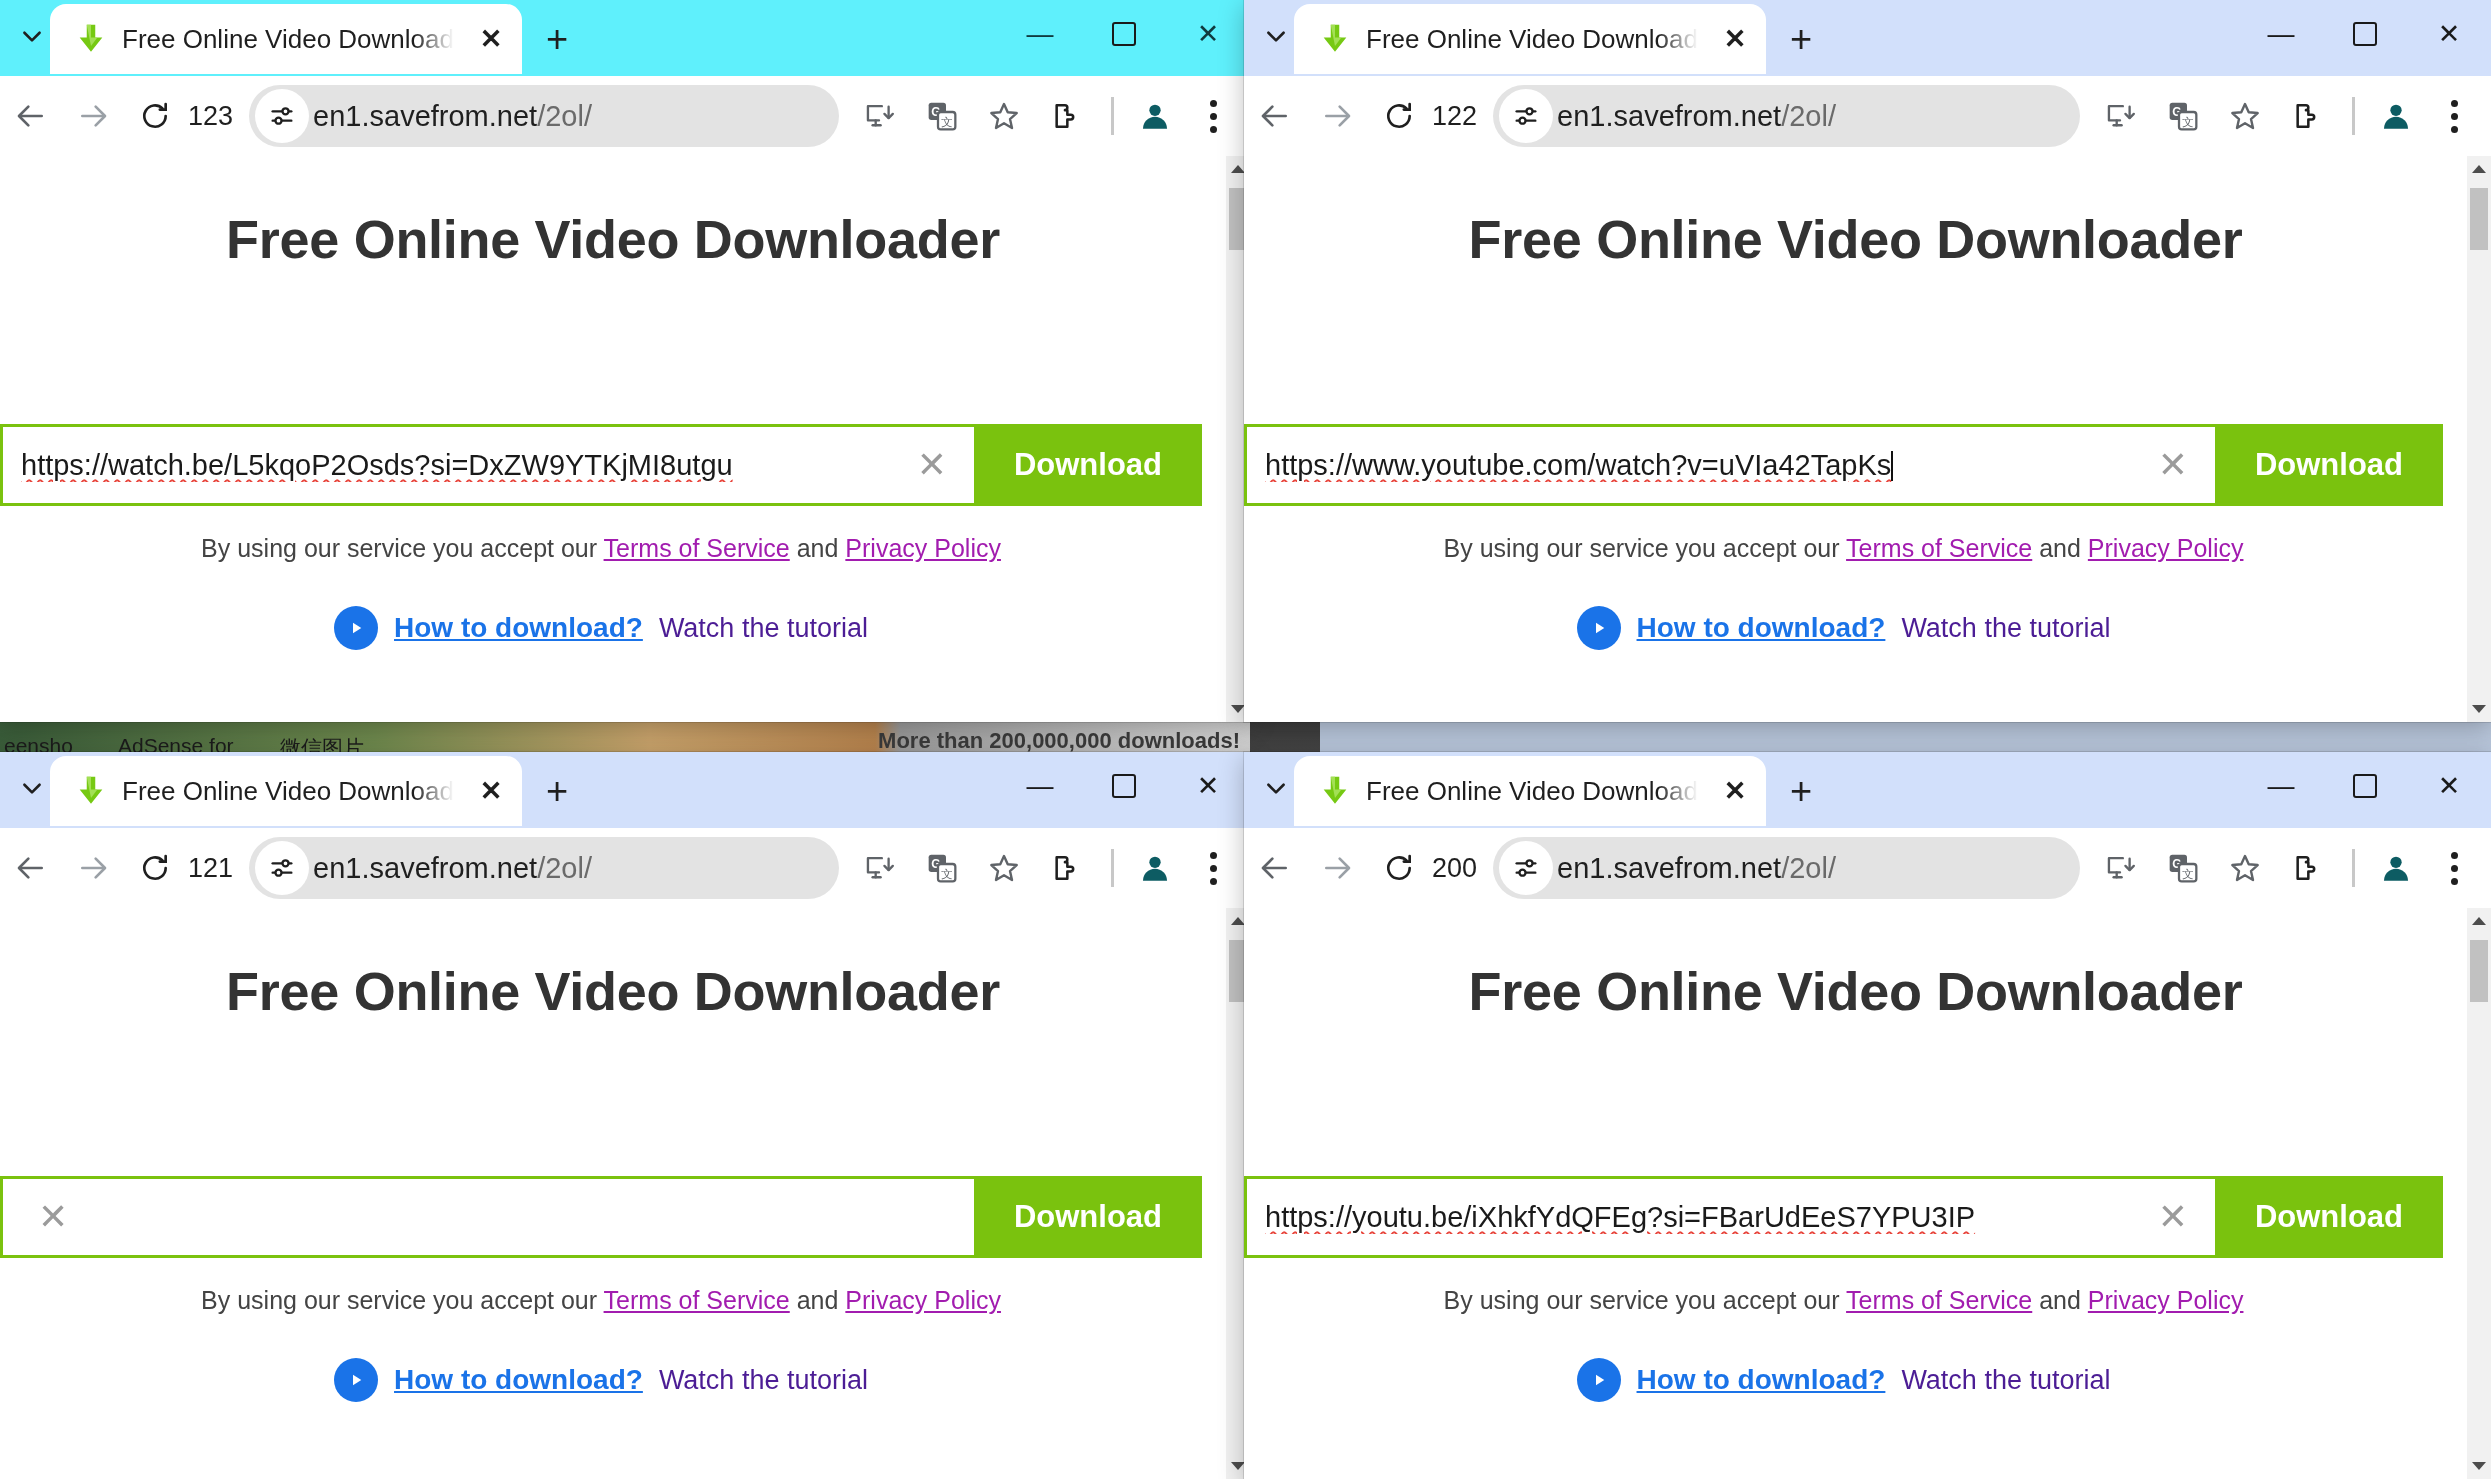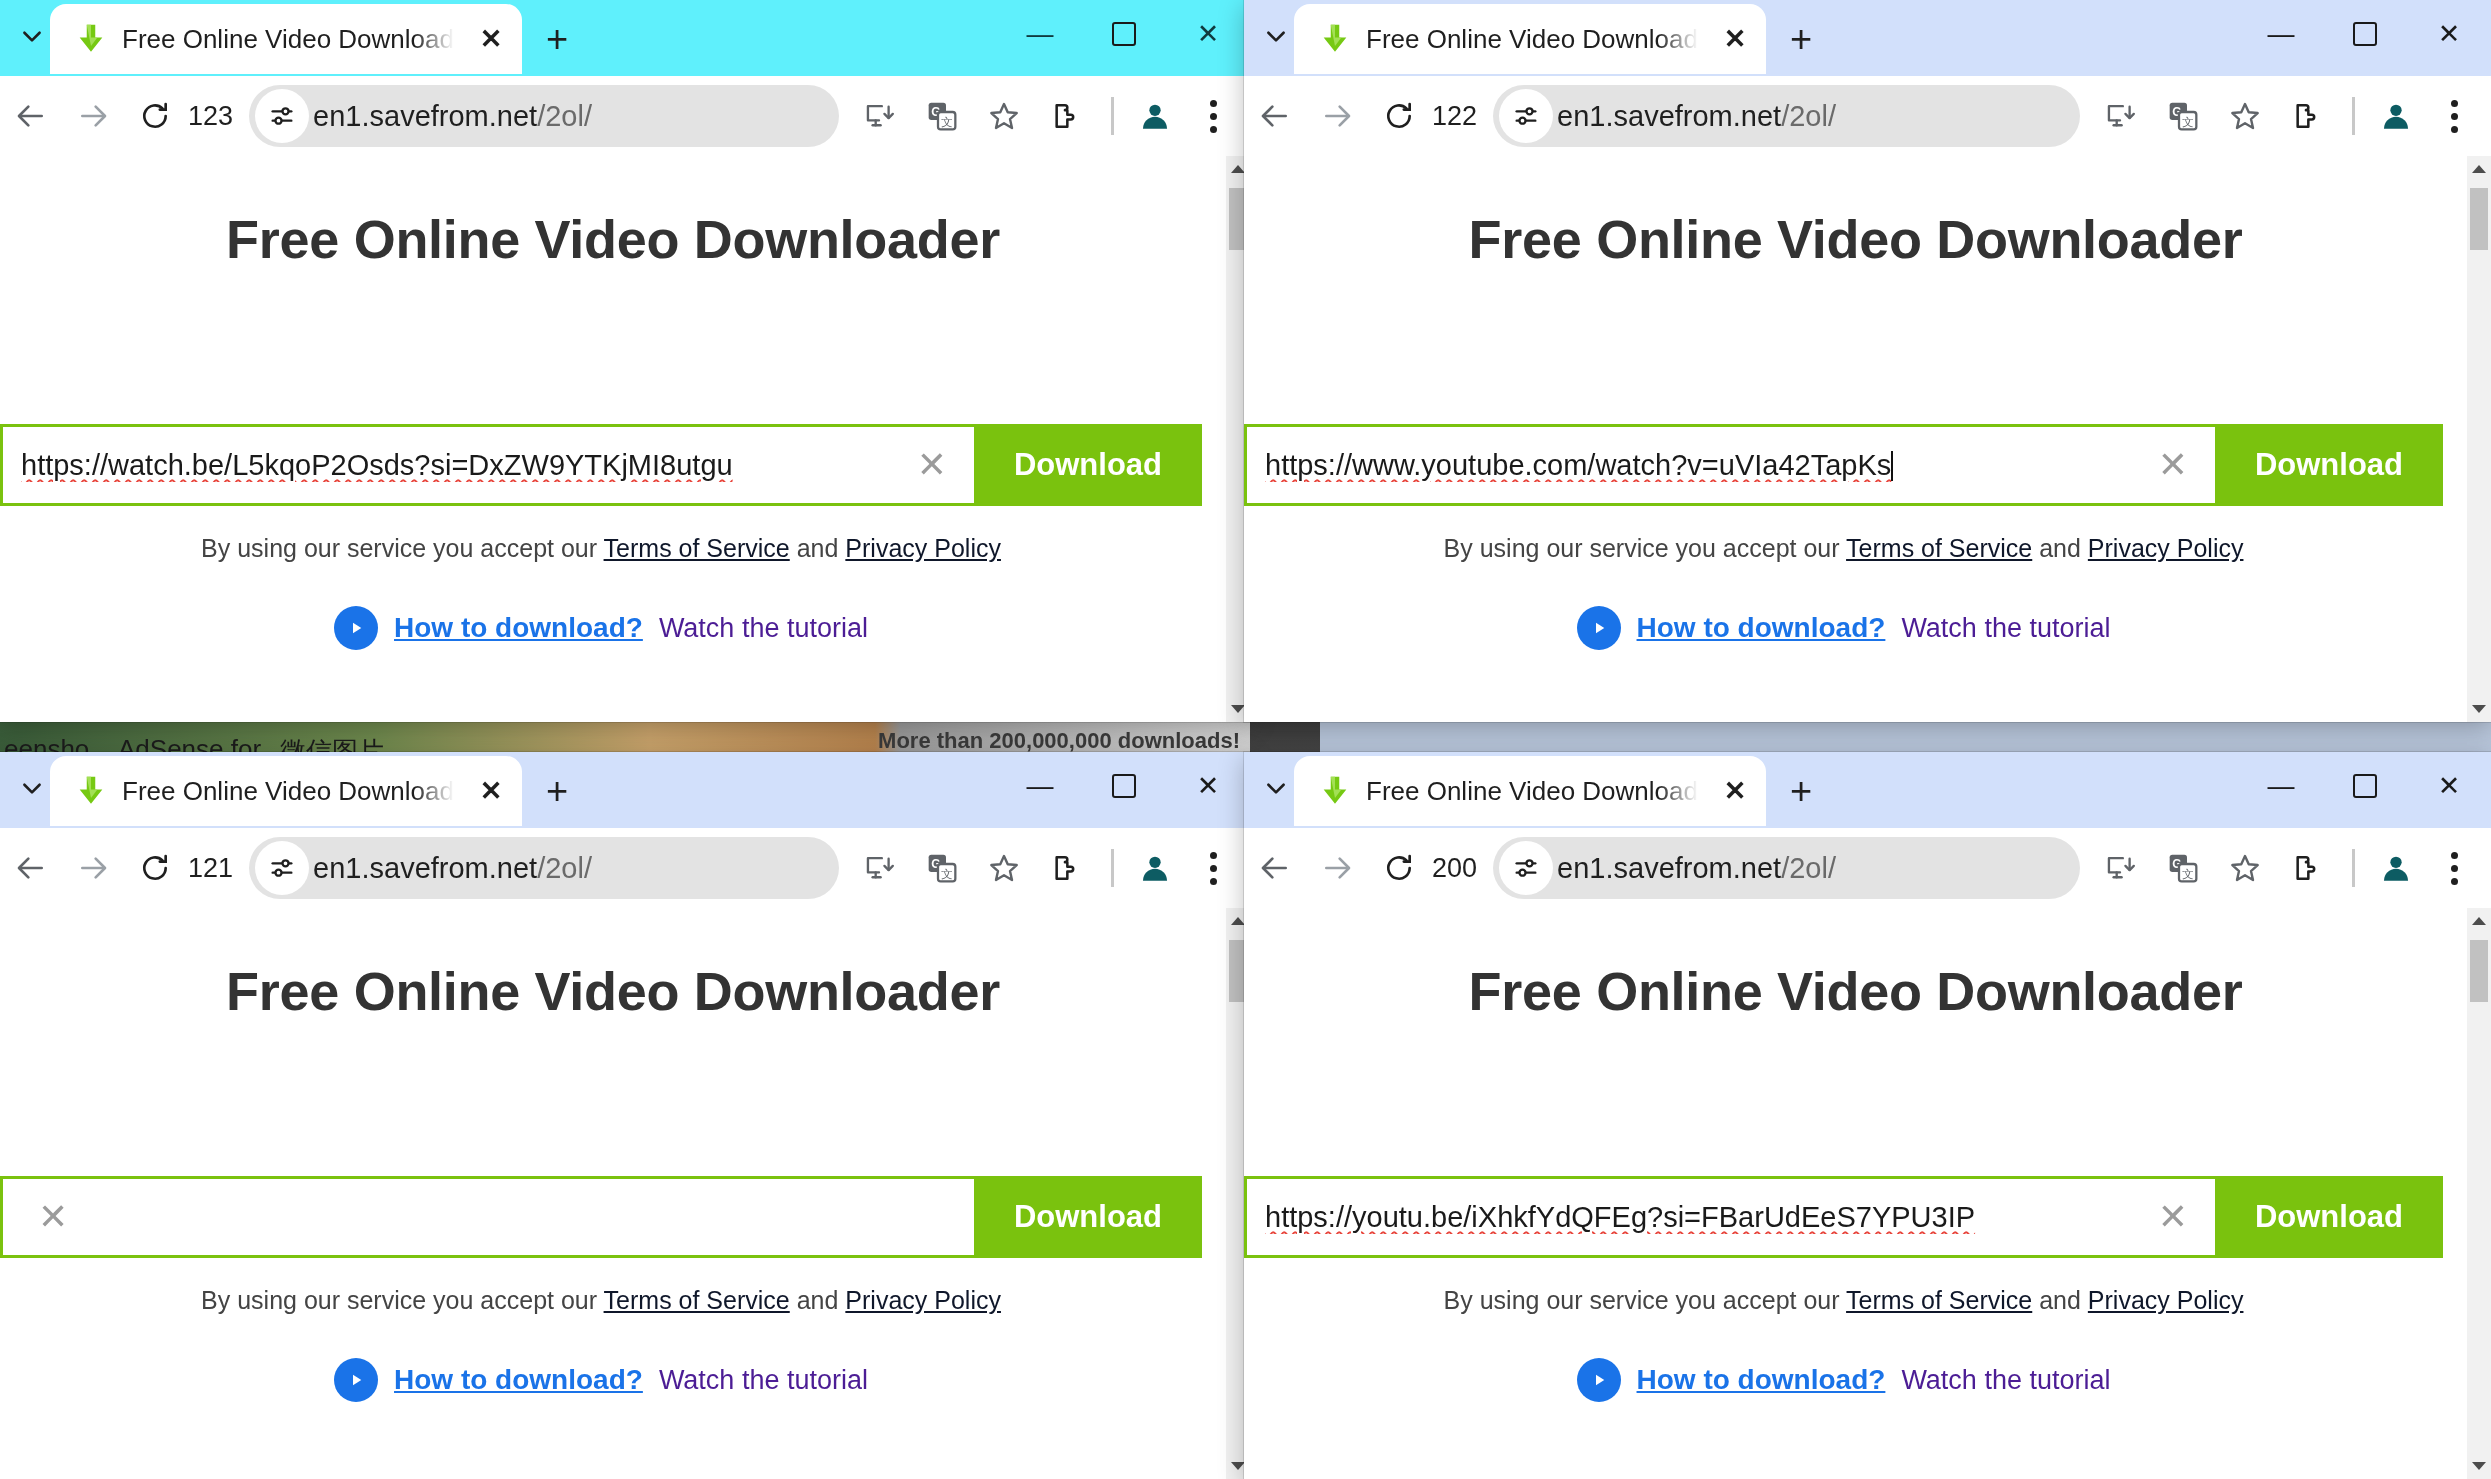--- a/index.html
+++ b/index.html
@@ -20,21 +20,21 @@
   .bg-photo2 {
     position: absolute; left: 1190px; top: 720px; width: 130px; height: 300px;
     background: linear-gradient(#3c3c3c 0%, #555 30%, #6c6c6c 100%);
   }
   .bg-strip {
     position: absolute; left: 0; top: 720px; width: 1250px; height: 50px;
     background: linear-gradient(90deg,#3a5d3a 0%, #6f8a4e 30%, #caa46c 52%, #b8844e 70%, #9c9c9c 72%, #d8d8d8 100%);
     overflow: hidden;
   }
   .bg-strip .bs-txt {
-    position: absolute; top: 14px; font-size: 26px; color: #1c1c1c;
+    position: absolute; top: 14px; font-size: 21px; color: #1c1c1c;
     font-family: "Liberation Sans", sans-serif; white-space: nowrap;
   }
   .bg-strip .bs-right {
     position: absolute; right: 10px; top: 8px; font-size: 22px; font-weight: bold; color: #3c3c3c;
     white-space: nowrap;
   }
   .bg-tabbar {
     position: absolute; left: 0; top: 700px; width: 1250px; height: 22px; background: #dfdfdf;
   }
 
@@ -123,21 +123,21 @@
   .caret { display: inline-block; width: 2px; height: 30px; background: #111; vertical-align: -6px; }
   .dl-clear {
     width: 64px; flex: 0 0 64px; display: flex; align-items: center; justify-content: center;
     font-size: 36px; color: #9b9b9b; font-weight: 300;
   }
   .dl-btn {
     flex: 0 0 auto; background: #7ac20e; color: #fff; font-size: 31px; font-weight: bold;
     display: flex; align-items: center; justify-content: center; padding: 0 40px;
   }
   .terms { text-align: center; font-size: 25px; color: #444; }
-  .terms a { color: #0f172a; text-decoration: underline; }
+  .terms a { color: #a21caf; text-decoration: underline; }
   .howto { display: flex; align-items: center; justify-content: center; gap: 16px; }
   .play-ico {
     width: 44px; height: 44px; border-radius: 50%; background: #1a73e8;
     display: flex; align-items: center; justify-content: center; flex: 0 0 44px;
   }
   .play-ico svg { width: 18px; height: 18px; }
   .howto-link { font-size: 28px; font-weight: bold; color: #1a73e8; text-decoration: underline; }
   .howto-sub { font-size: 27px; color: #4c1d95; }
 
   

